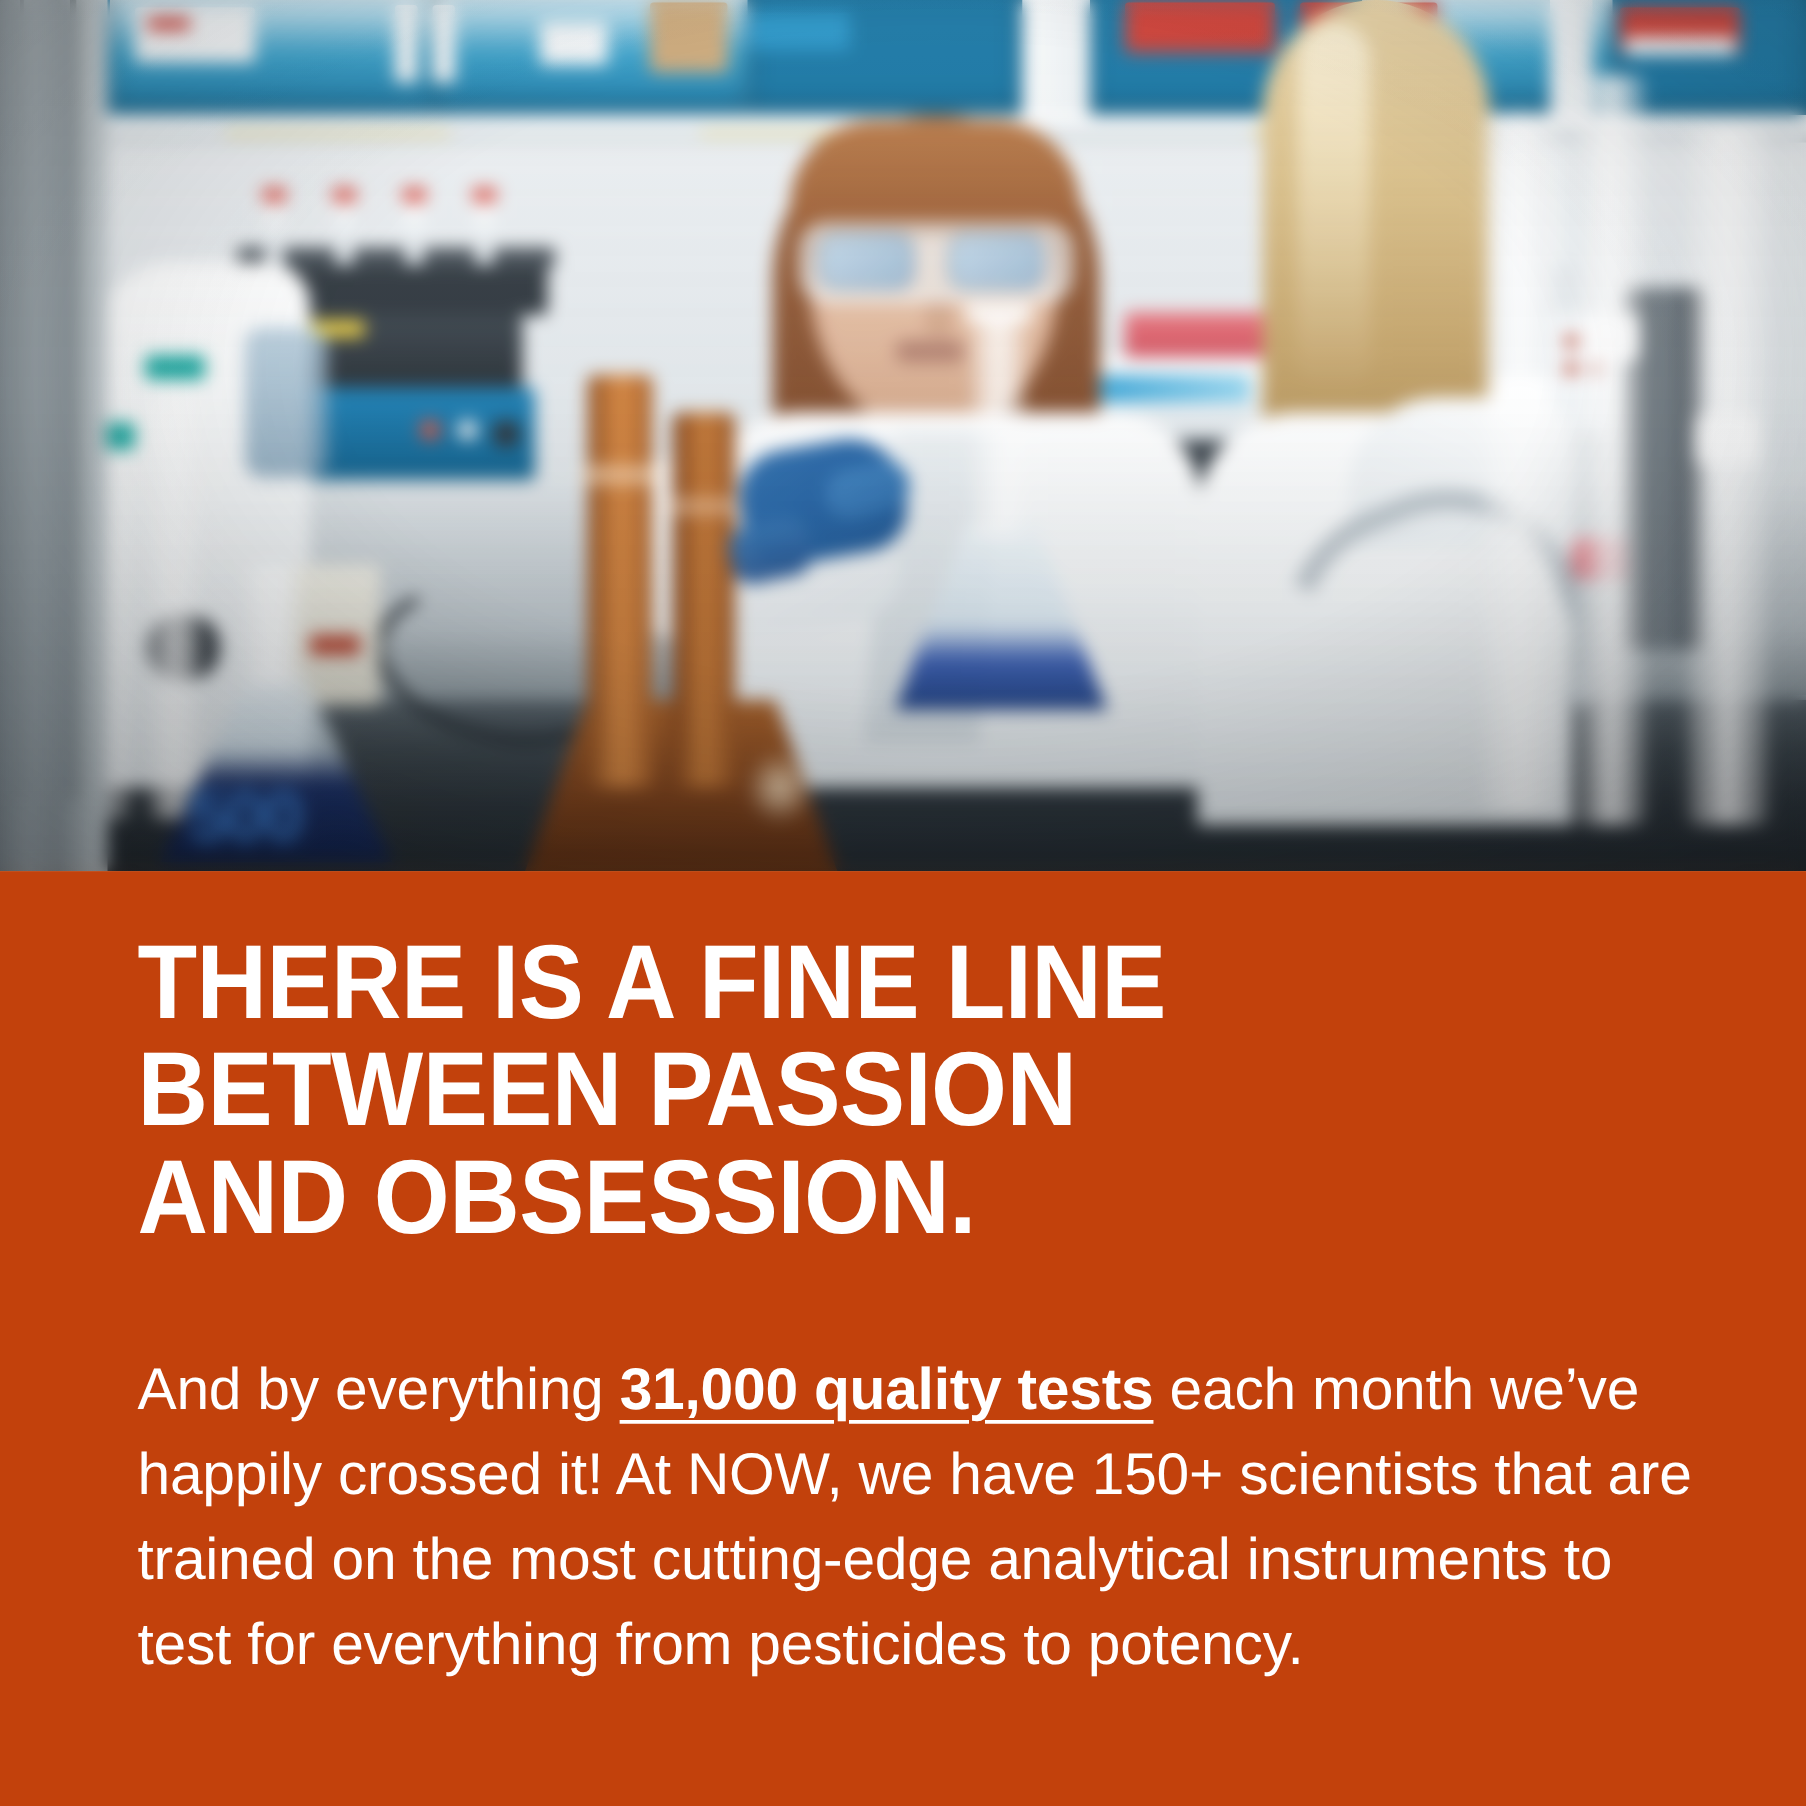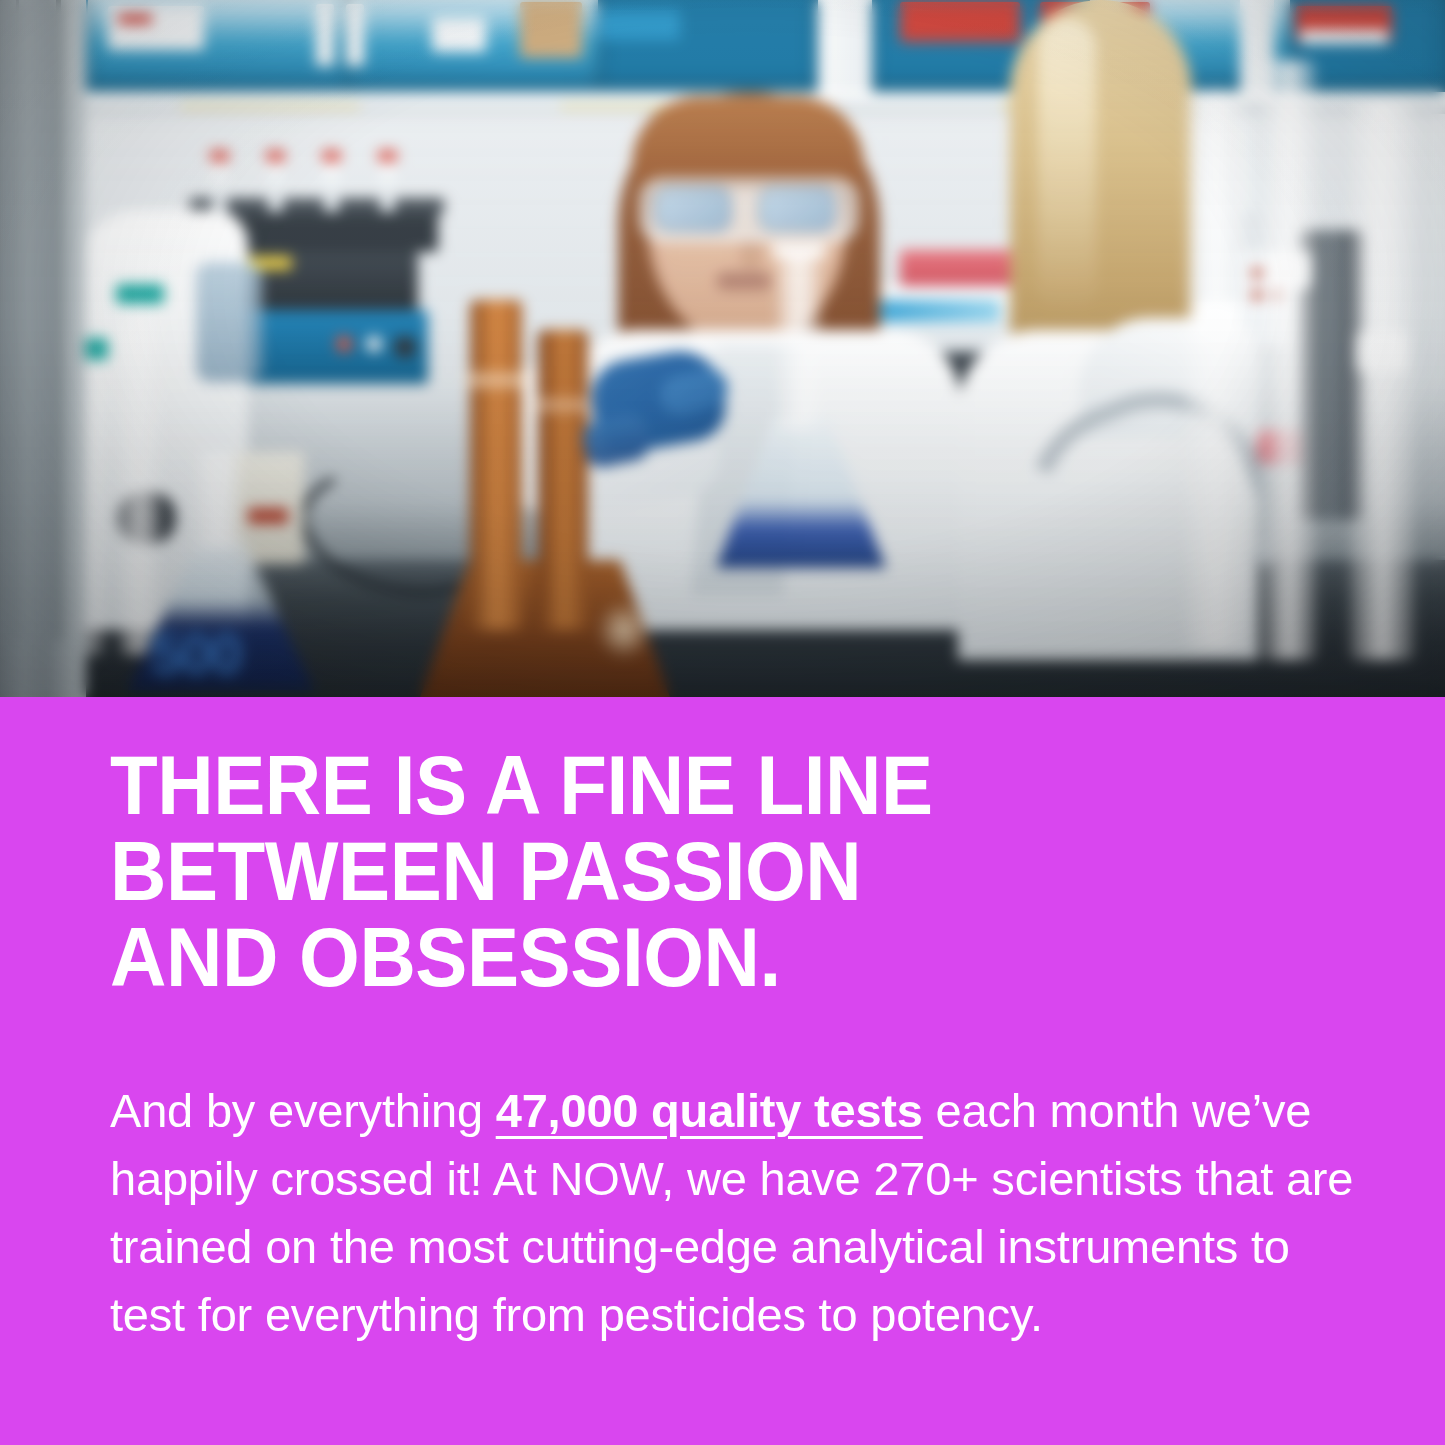--- a/index.html
+++ b/index.html
@@ -225,21 +225,21 @@
   .blurlayer{left:0;top:0;width:1445px;height:697px;
     backdrop-filter:blur(7px);-webkit-backdrop-filter:blur(7px);}
   .grade{left:0;top:0;width:1445px;height:697px;
     background:linear-gradient(180deg,rgba(255,255,255,.10) 0%,rgba(220,232,240,.05) 45%,rgba(10,20,28,.18) 100%);}
   .vignette{left:0;top:0;width:1445px;height:697px;
     background:radial-gradient(ellipse at 52% 42%,rgba(0,0,0,0) 45%,rgba(0,0,0,.22) 100%);}
 
   
   .panel{
     position:absolute;left:0;top:697px;width:1445px;height:748px;
-    background:#d946ef;
+    background:#c2410c;
   }
   .headline{
     position:absolute;left:110px;top:45px;width:1240px;
     color:#ffffff;
     font-family:"Liberation Sans Narrow","Liberation Sans",sans-serif;
     font-weight:700;
     font-size:84px;
     line-height:86px;
     letter-spacing:-0.5px;
     text-transform:uppercase;
@@ -406,16 +406,16 @@
   </div>
 
   <div class="panel">
 
     <div class="headline">
       <span class="hl">THERE IS A FINE LINE</span>
       <span class="hl">BETWEEN PASSION</span>
       <span class="hl">AND OBSESSION.</span>
     </div>
 
-    <p class="body"><span>And by everything </span><b>47,000 quality tests</b><span> each month we’ve happily crossed it! At NOW, we have 270+ scientists that are trained on the most cutting-edge analytical instruments to test for everything from pesticides to potency.</span></p>
+    <p class="body"><span>And by everything </span><b>31,000 quality tests</b><span> each month we’ve happily crossed it! At NOW, we have 150+ scientists that are trained on the most cutting-edge analytical instruments to test for everything from pesticides to potency.</span></p>
 
   </div>
 </div>
 
 </body></html>

